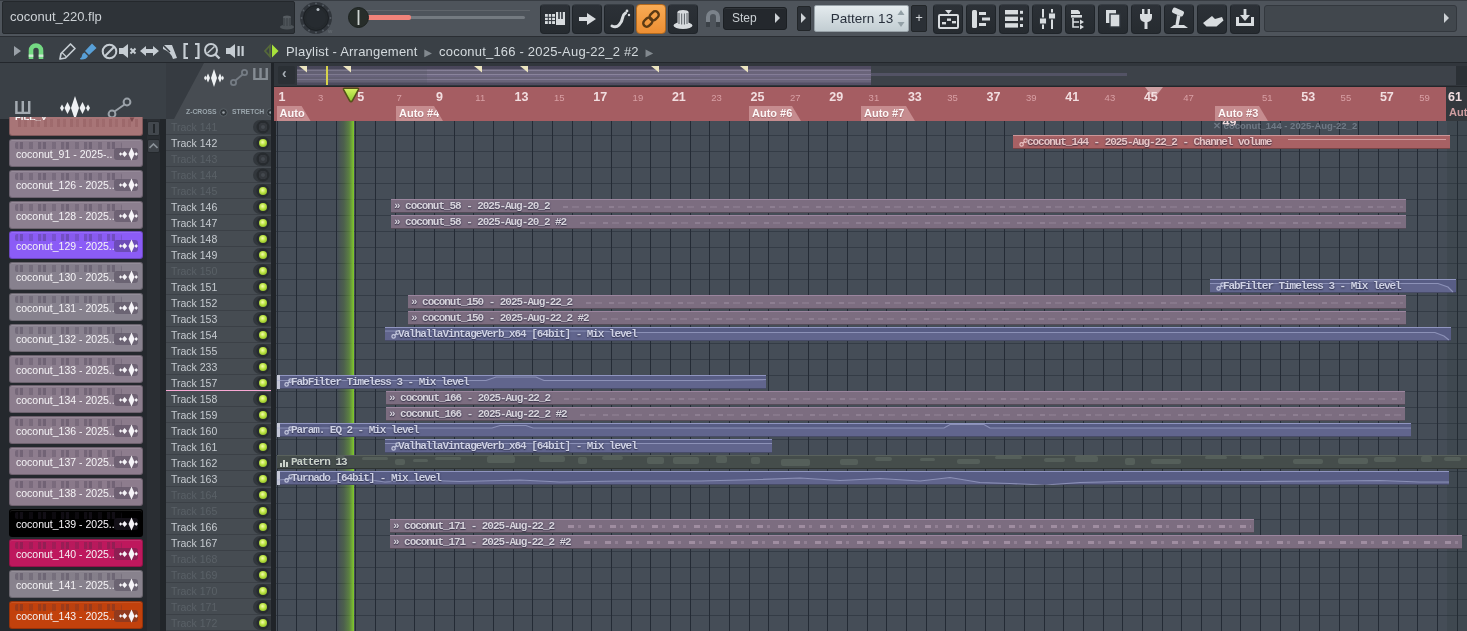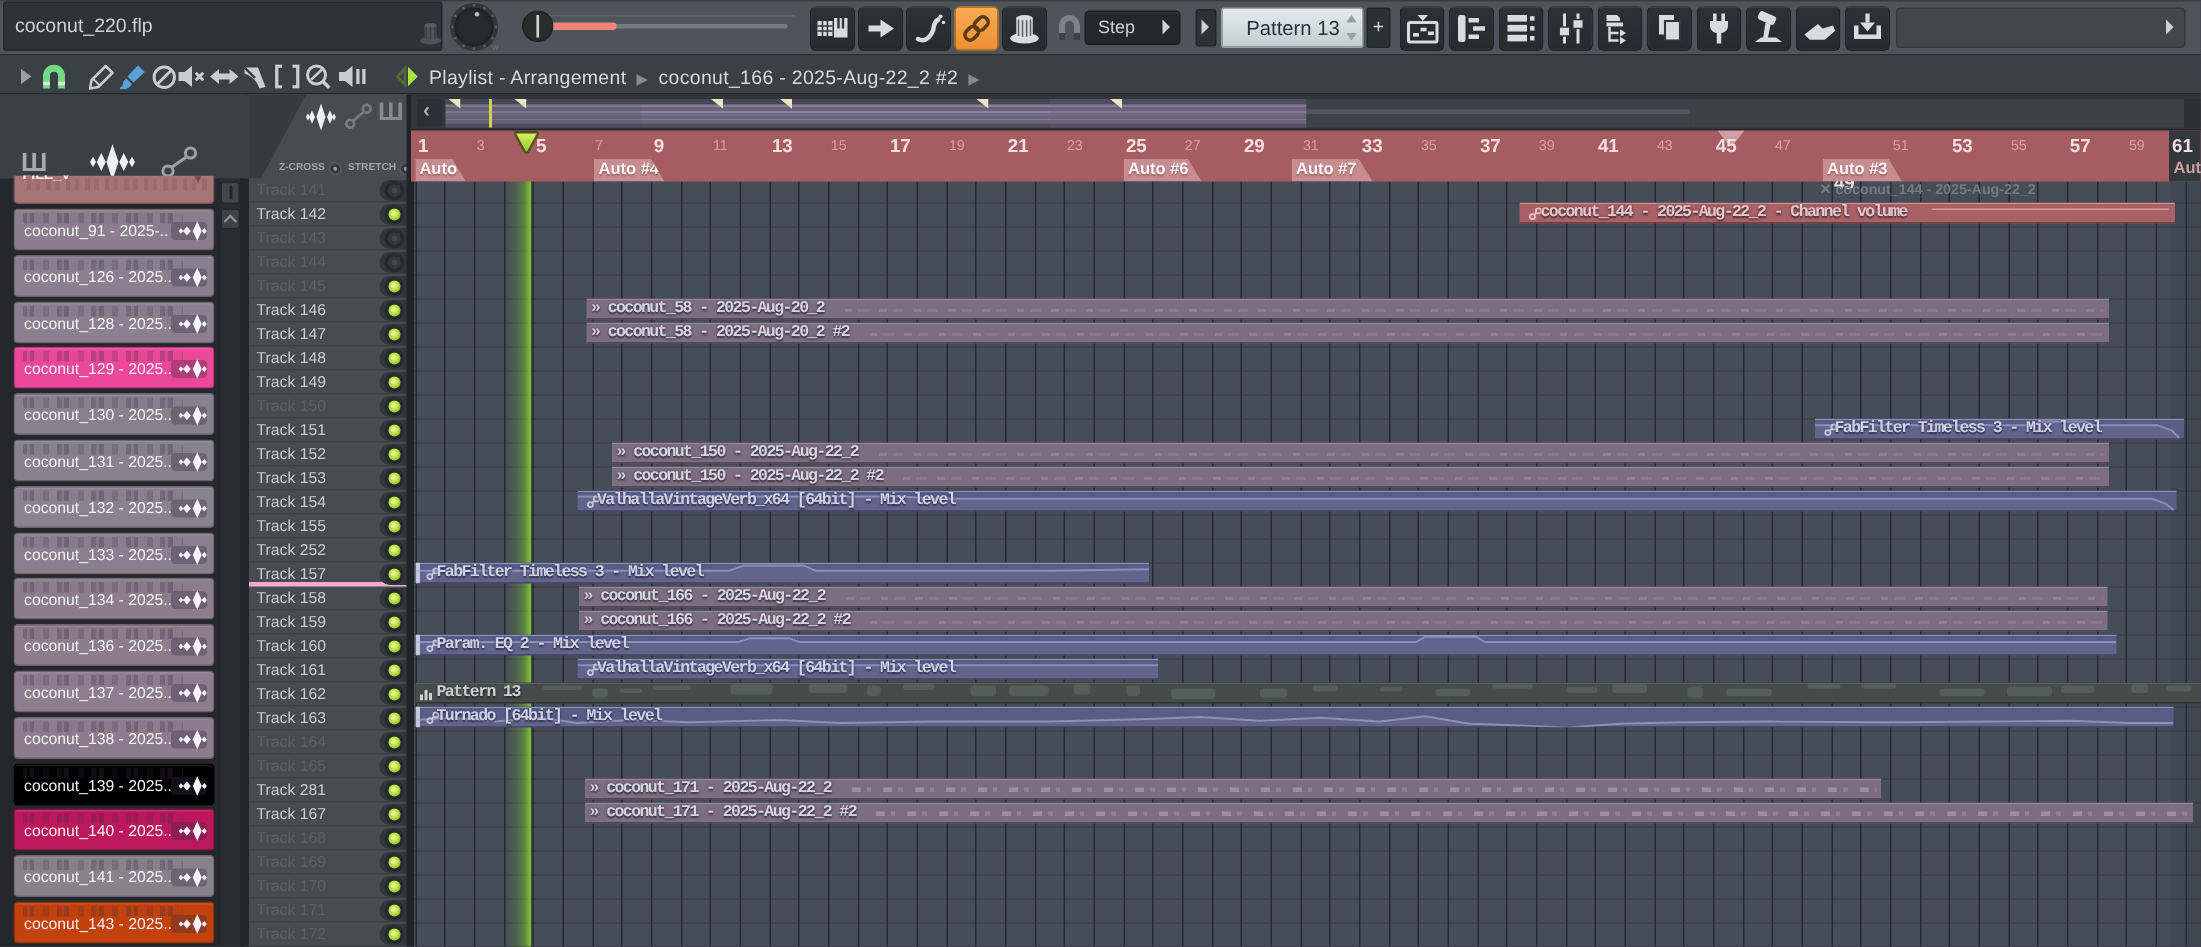--- a/index.html
+++ b/index.html
@@ -315,21 +315,21 @@
     <em>coconut_128 - 2025..</em>
     <svg style="position:absolute;right:4px;top:7px" width="19" height="14">
       <g fill="#f6f4f8">
         <path d="M3 7 l2.6 -3 2.6 3 -2.6 3 z"></path>
         <path d="M9.5 7 l3 -6.5 3 6.5 -3 6.5 z"></path>
         <path d="M0 7 l1.6 -1.8 1.6 1.8 -1.6 1.8 z"></path>
         <path d="M15.5 7 l1.7 -2 1.7 2 -1.7 2 z"></path>
       </g>
     </svg>
   </div>
-<div class="ab chbtn" style="top:231.4px;background:#ec4899;">
+<div class="ab chbtn" style="top:231.4px;background:#8b5cf6;">
     <span style="position:absolute;left:5px;top:2px;right:20px;height:7px;background-image:repeating-linear-gradient(90deg,rgba(55,45,66,0.28) 0 3px,rgba(55,45,66,0.08) 3px 5px,rgba(55,45,66,0.32) 5px 8px,rgba(55,45,66,0.04) 8px 14px,rgba(55,45,66,0.22) 14px 18px,rgba(55,45,66,0.0) 18px 23px);border-radius:2px;"></span>
     <span style="position:absolute;left:104px;top:8px;width:24px;height:12px;background:rgba(55,45,66,0.35);border-radius:3px;"></span>
     <em>coconut_129 - 2025..</em>
     <svg style="position:absolute;right:4px;top:7px" width="19" height="14">
       <g fill="#f6f4f8">
         <path d="M3 7 l2.6 -3 2.6 3 -2.6 3 z"></path>
         <path d="M9.5 7 l3 -6.5 3 6.5 -3 6.5 z"></path>
         <path d="M0 7 l1.6 -1.8 1.6 1.8 -1.6 1.8 z"></path>
         <path d="M15.5 7 l1.7 -2 1.7 2 -1.7 2 z"></path>
       </g>
@@ -605,26 +605,26 @@
       <span class="led ledon"></span>
     </span>
   </div>
 <div class="ab trk" style="top:343px;border-bottom:1px solid #3b4046;">
     <span class="tlab" style="color:#c7ccd1;">Track 155</span>
     <span class="ledbox">
       <span class="led ledon"></span>
     </span>
   </div>
 <div class="ab trk" style="top:359px;border-bottom:1px solid #3b4046;">
-    <span class="tlab" style="color:#c7ccd1;">Track 252</span>
-    <span class="ledbox">
-      <span class="led ledon"></span>
-    </span>
-  </div>
-<div class="ab trk" style="top:375px;border-bottom:3px solid #f9a8d4;">
+    <span class="tlab" style="color:#c7ccd1;">Track 233</span>
+    <span class="ledbox">
+      <span class="led ledon"></span>
+    </span>
+  </div>
+<div class="ab trk" style="top:375px;border-bottom:1px solid #f9a8d4;">
     <span class="tlab" style="color:#c7ccd1;">Track 157</span>
     <span class="ledbox">
       <span class="led ledon"></span>
     </span>
   </div>
 <div class="ab trk" style="top:391px;border-bottom:1px solid #3b4046;">
     <span class="tlab" style="color:#c7ccd1;">Track 158</span>
     <span class="ledbox">
       <span class="led ledon"></span>
     </span>
@@ -665,21 +665,21 @@
       <span class="led ledon"></span>
     </span>
   </div>
 <div class="ab trk" style="top:503px;border-bottom:1px solid #3b4046;">
     <span class="tlab" style="color:#5a6167;">Track 165</span>
     <span class="ledbox">
       <span class="led ledon"></span>
     </span>
   </div>
 <div class="ab trk" style="top:519px;border-bottom:1px solid #3b4046;">
-    <span class="tlab" style="color:#c7ccd1;">Track 281</span>
+    <span class="tlab" style="color:#c7ccd1;">Track 166</span>
     <span class="ledbox">
       <span class="led ledon"></span>
     </span>
   </div>
 <div class="ab trk" style="top:535px;border-bottom:1px solid #3b4046;">
     <span class="tlab" style="color:#c7ccd1;">Track 167</span>
     <span class="ledbox">
       <span class="led ledon"></span>
     </span>
   </div>

